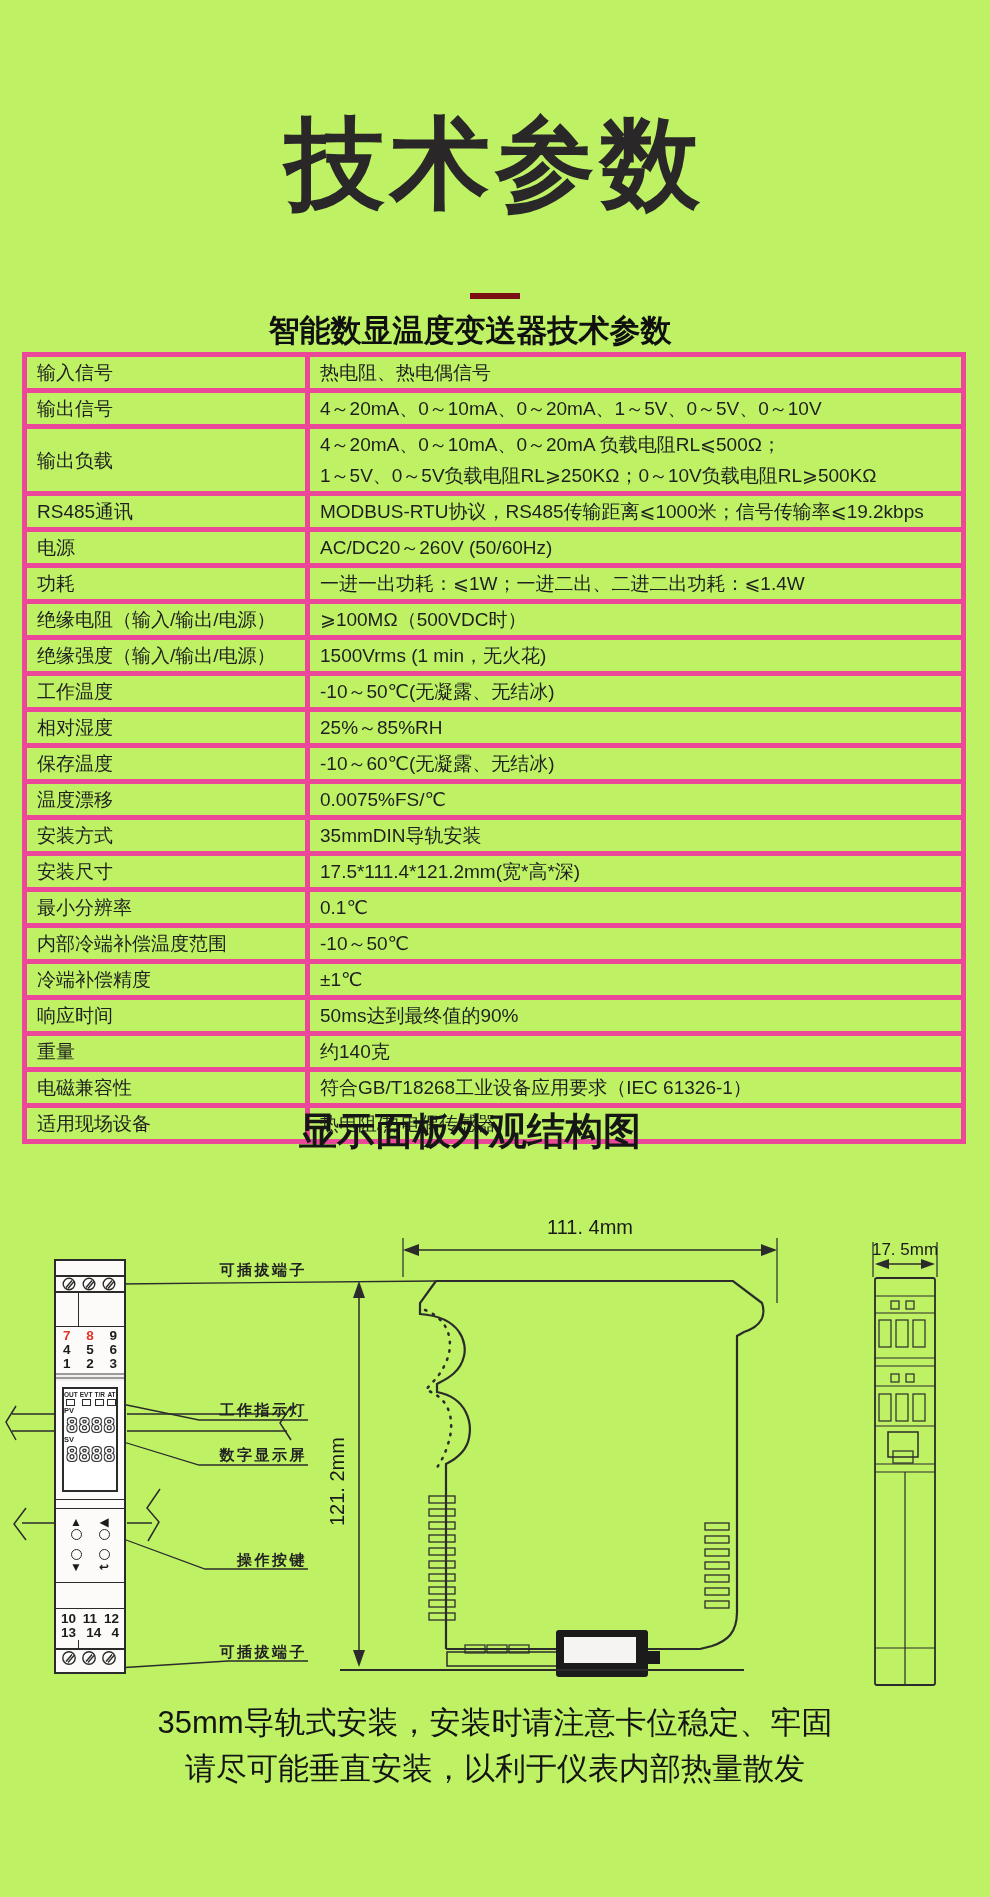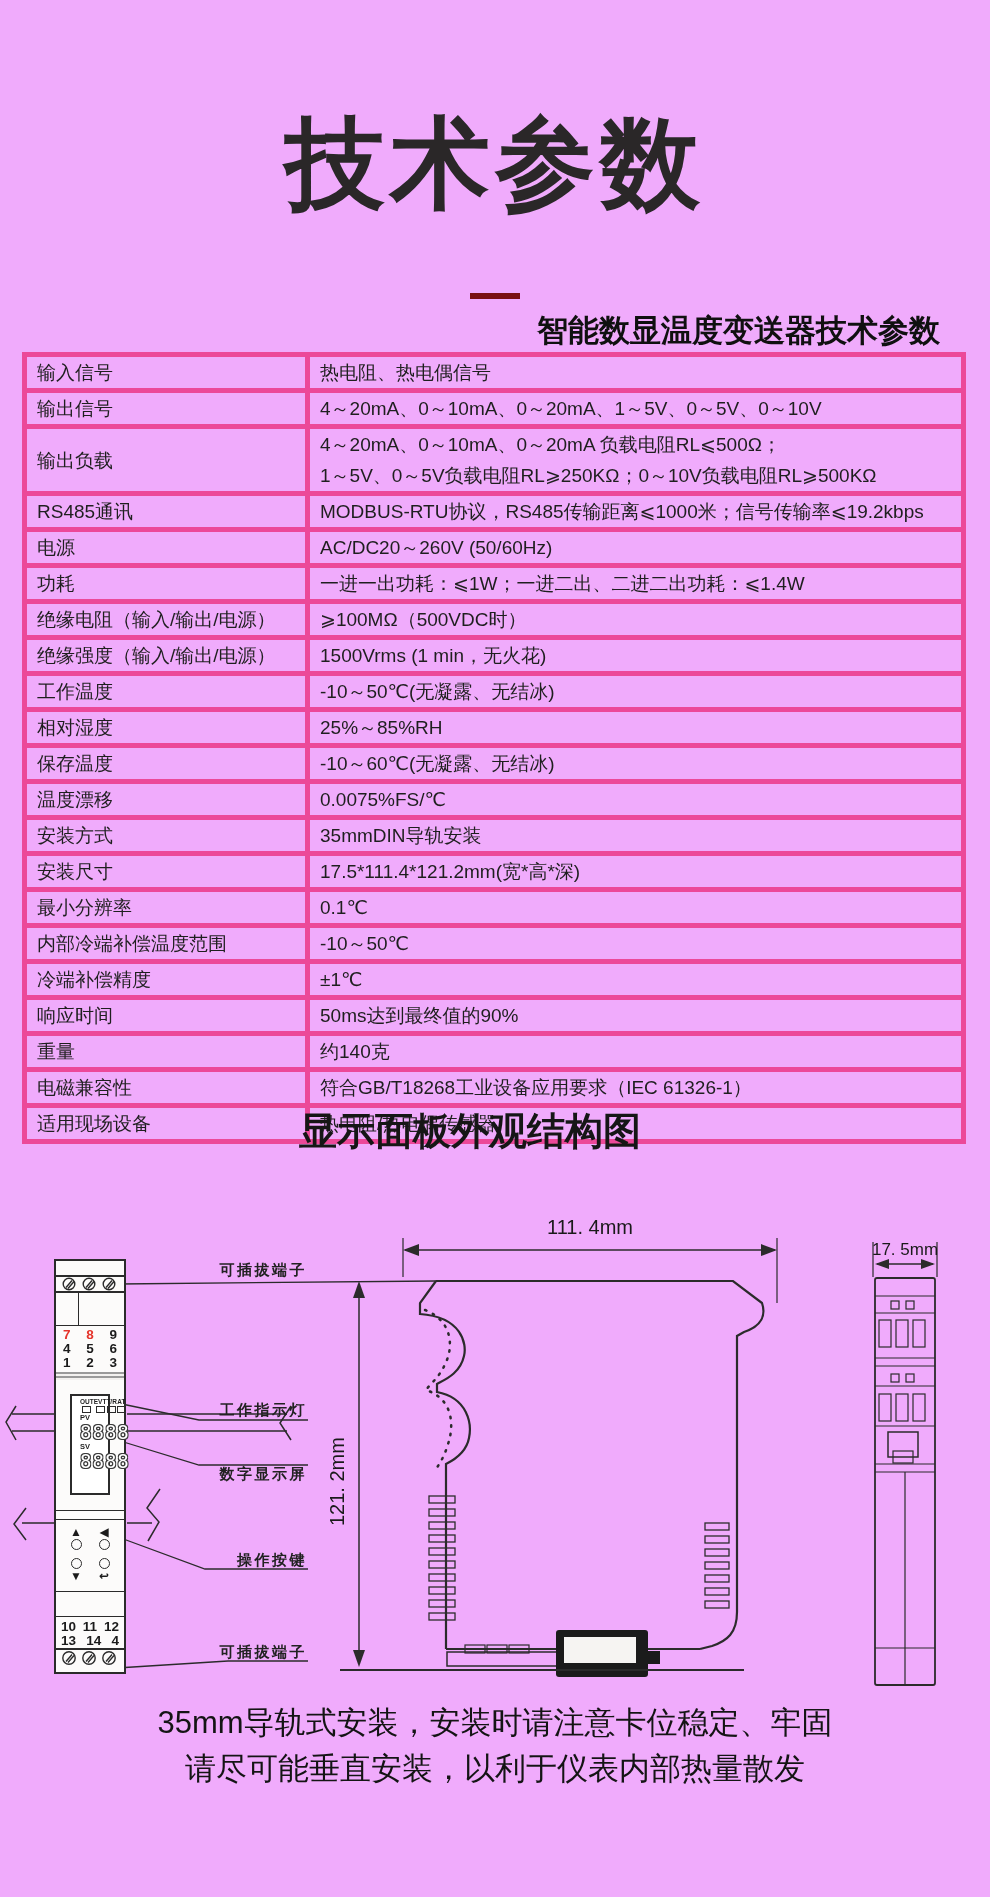--- a/index.html
+++ b/index.html
@@ -1,22 +1,22 @@
 <!DOCTYPE html>
 <html><head>
 <meta charset="utf-8">
 <style>
   html,body{margin:0;padding:0;}
   body{font-family:"Liberation Sans","DejaVu Sans",sans-serif;background:#f6f4f2;}
-  #page{position:relative;width:990px;height:1897px;background:#f0abfc;overflow:hidden;color:#1f1f1f;}
+  #page{position:relative;width:990px;height:1897px;background:#bef264;overflow:hidden;color:#1f1f1f;}
 
   .page-title{position:absolute;top:98px;left:0;width:100%;text-align:center;
     font-size:100px;font-weight:900;letter-spacing:5px;color:#2a2728;}
   .accent-dash{position:absolute;top:293px;left:470px;width:50px;height:6px;background:#7a0e12;}
-  .subtitle{position:absolute;top:310px;left:0;width:940px;text-align:right;
+  .subtitle{position:absolute;top:310px;left:0;width:940px;text-align:center;
     font-size:31px;font-weight:700;color:#101010;}
 
   table.spec{position:absolute;left:22px;top:352px;width:944px;border-collapse:collapse;
     border:2px solid #3d3d3d;table-layout:fixed;}
   table.spec td{border:5px solid #ec4899;font-size:19px;padding:0 10px;height:31px;
     line-height:31px;vertical-align:middle;white-space:nowrap;overflow:hidden;margin-left:16px;}
   table.spec td.c1{width:258px;}
   table.spec td.c2 div{line-height:31px;height:31px;}
 
   .section2-title{position:absolute;top:1106px;left:0;width:940px;text-align:center;
@@ -32,21 +32,21 @@
   .dev-body{height:359px;margin-top:-2px;display:flex;flex-direction:column;}
   .dev-bottom{height:26px;margin-top:-2px;position:relative;}
   .split{height:33px;border-bottom:1.5px solid #2b2b2b;}
   .split .vline{width:22px;height:100%;border-right:1.5px solid #2b2b2b;}
   .split2{flex:1;}
   .split2 .vline{width:22px;height:100%;border-right:1.5px solid #2b2b2b;}
   .nums{padding:2px 7px 0 7px;}
   .num-row{display:flex;justify-content:space-between;font-size:13.5px;font-weight:700;line-height:14px;color:#1b1b1b;}
   .num-row .red{color:#e5342b;}
   .hatch{height:8px;margin:2px 0 0 0;background:repeating-linear-gradient(180deg,#9a9a9a 0 2px,#f3f1ef 2px 4px);}
-  .display{margin:14px;border:2px solid #2b2b2b;background:#ffffff;height:97px;padding:2px 8px;box-sizing:content-box;}
+  .display{margin:6px;border:2px solid #2b2b2b;background:#ffffff;height:97px;padding:2px 0;box-sizing:content-box;}
   .ind-row{display:flex;justify-content:space-between;}
   .ind{display:flex;flex-direction:column;align-items:center;}
   .ind span.lbl{font-size:6.5px;font-weight:700;letter-spacing:0;line-height:7px;}
   .ind-sq{width:7px;height:5px;border:1px solid #2b2b2b;margin-top:1px;display:block;}
   .pvsv{font-size:7.5px;font-weight:700;line-height:8px;margin-top:1px;}
   .digits{font-family:"DejaVu Sans Mono","Liberation Mono",monospace;font-size:19px;line-height:20px;
     text-align:right;letter-spacing:1px;color:#fff;
     text-shadow:-1px -1px 0 #3a3a3a,1px -1px 0 #3a3a3a,-1px 1px 0 #3a3a3a,1px 1px 0 #3a3a3a;}
   .divband{height:8px;border-top:1.5px solid #2b2b2b;border-bottom:1.5px solid #2b2b2b;margin-top:1px;}
   .btns{height:66px;display:grid;grid-template-columns:1fr 1fr;grid-template-rows:1fr 1fr;padding:2px 6px;}
@@ -369,21 +369,21 @@
             <circle cx="33" cy="8" r="6.2"></circle>
             <circle cx="53" cy="8" r="6.2"></circle>
           <path d="M10,11.5 L16,4.5 M12,12.5 L18,5.5 M30,11.5 L36,4.5 M32,12.5 L38,5.5 M50,11.5 L56,4.5 M52,12.5 L58,5.5"></path>
         </g>
       </svg>
     </div>
   </div>
 
   <div class="callout" style="top:1261px;">可插拔端子</div>
   <div class="callout" style="top:1401px;">工作指示灯</div>
-  <div class="callout" style="top:1446px;margin-top:19px;">数字显示屏</div>
+  <div class="callout" style="top:1446px;">数字显示屏</div>
   <div class="callout" style="top:1551px;margin-left:36px;">操作按键</div>
   <div class="callout" style="top:1643px;">可插拔端子</div>
 
   <div class="notes">
     <div>35mm导轨式安装，安装时请注意卡位稳定、牢固</div>
     <div>请尽可能垂直安装，以利于仪表内部热量散发</div>
   </div>
 
 </div>
 

